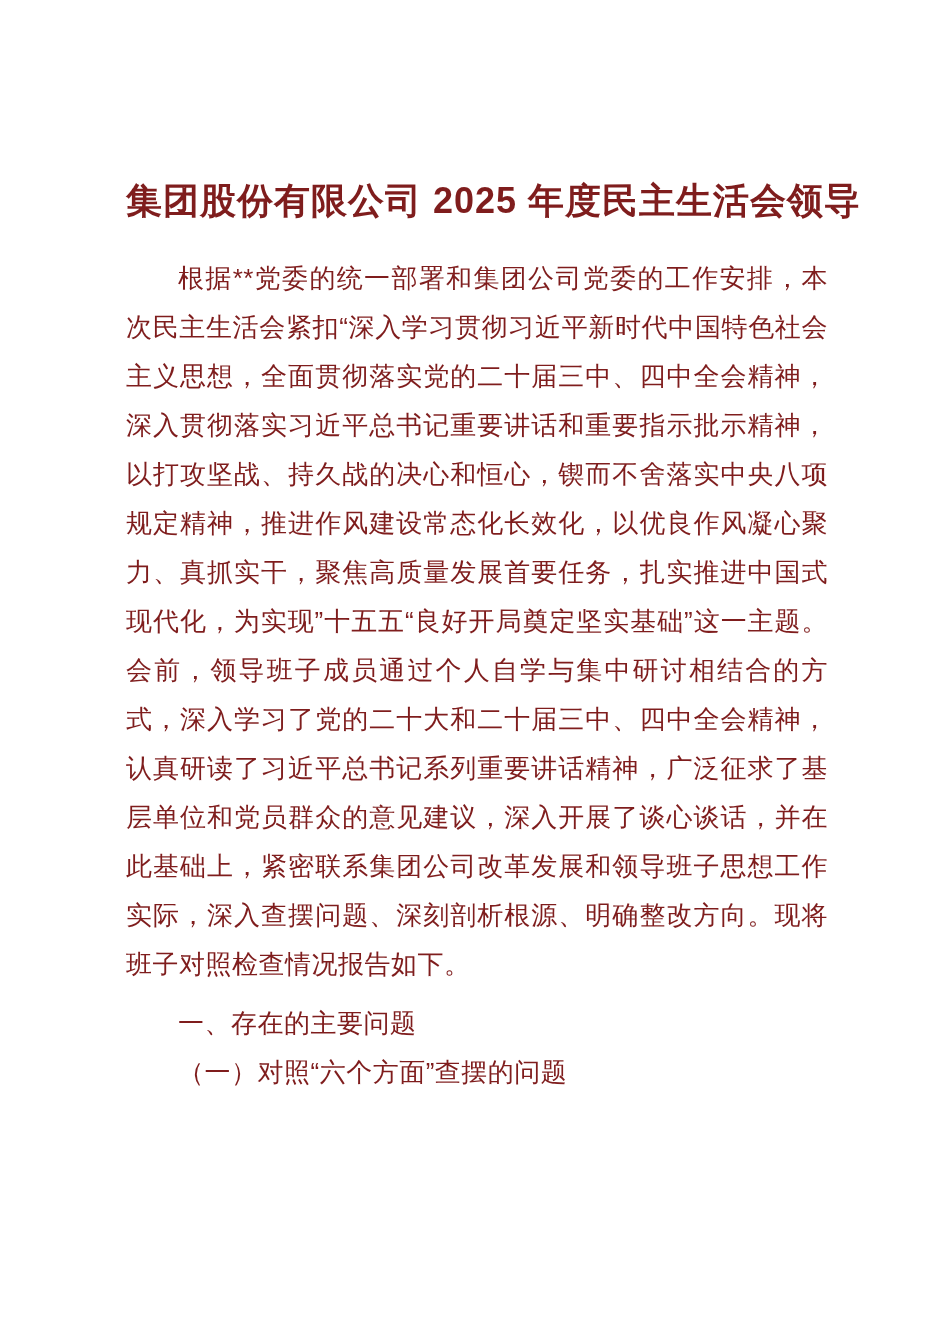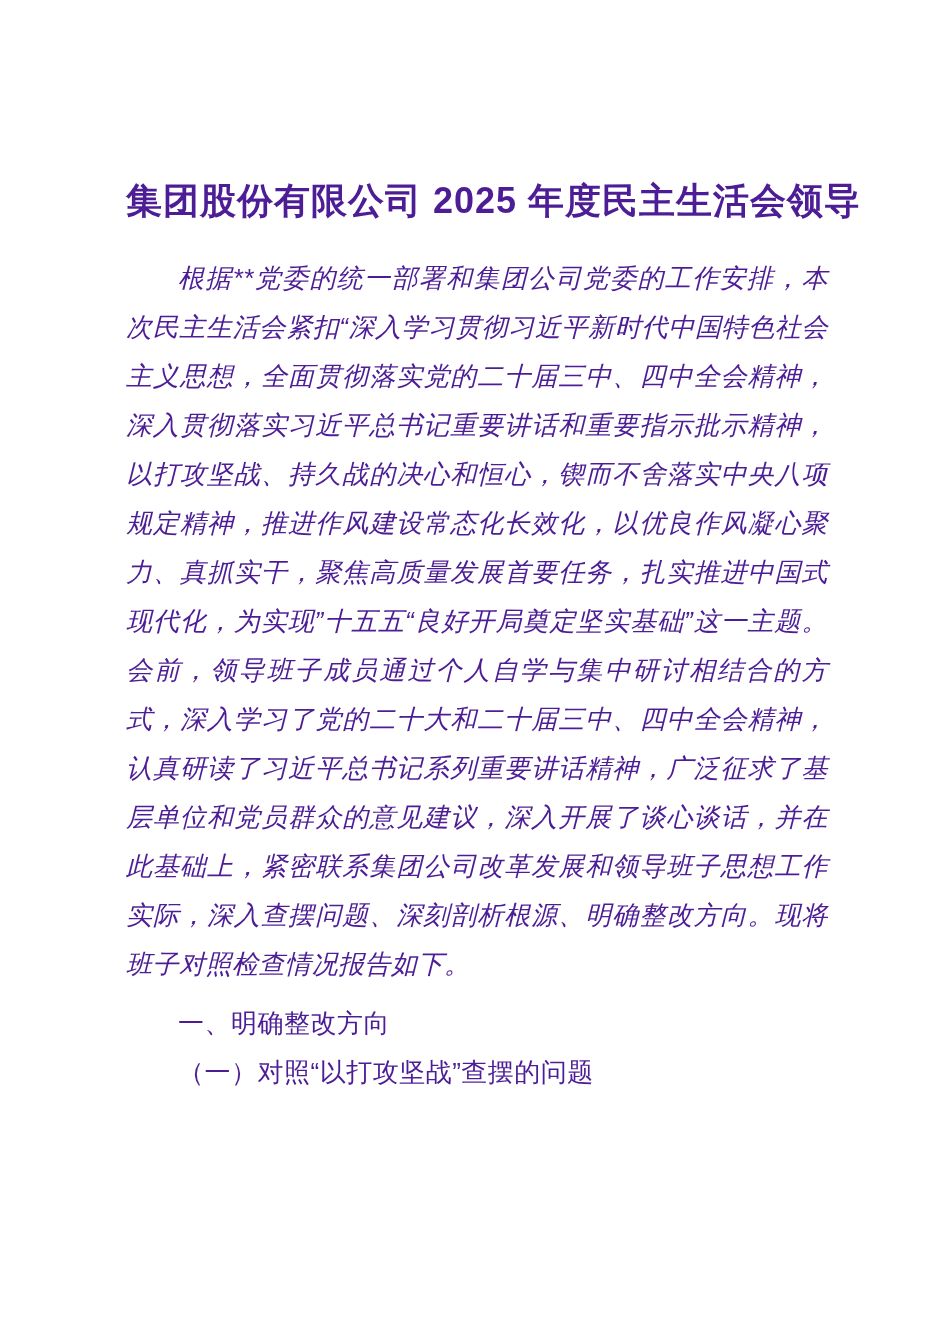--- a/index.html
+++ b/index.html
@@ -6,21 +6,21 @@
     margin: 0;
     padding: 0;
     background: #ffffff;
   }
   .page {
     position: relative;
     width: 950px;
     height: 1344px;
     box-sizing: border-box;
     background: #ffffff;
-    color: #4c1d95;
+    color: #7f1d1d;
     font-family: "Liberation Sans", "DejaVu Sans", sans-serif;
     padding: 0 122px 0 126px;
     overflow: hidden;
   }
   .doc-title {
     padding-top: 176px;
     font-size: 36px;
     line-height: 50px;
     font-weight: bold;
     text-align: center;
@@ -33,37 +33,36 @@
     margin: 0;
     font-size: 26px;
     line-height: 49px;
     letter-spacing: 0.5px;
   }
   .intro {
     margin-top: 28px;
     text-indent: 2em;
     text-align: justify;
     text-align-last: left;
-    font-style: italic;
   }
   .heading-1 {
     margin-top: 10px;
     text-indent: 2em;
   }
   .heading-2 {
     margin-top: 0;
     text-indent: 2em;
   }
 </style>
 </head>
 <body>
 
 <div class="page">
   <div class="doc-title">
     <div>集团股份有限公司 2025 年度民主生活会领导</div>
   </div>
 
   <p class="para intro">根据**党委的统一部署和集团公司党委的工作安排，本次民主生活会紧扣“深入学习贯彻习近平新时代中国特色社会主义思想，全面贯彻落实党的二十届三中、四中全会精神，深入贯彻落实习近平总书记重要讲话和重要指示批示精神，以打攻坚战、持久战的决心和恒心，锲而不舍落实中央八项规定精神，推进作风建设常态化长效化，以优良作风凝心聚力、真抓实干，聚焦高质量发展首要任务，扎实推进中国式现代化，为实现”十五五“良好开局奠定坚实基础”这一主题。会前，领导班子成员通过个人自学与集中研讨相结合的方式，深入学习了党的二十大和二十届三中、四中全会精神，认真研读了习近平总书记系列重要讲话精神，广泛征求了基层单位和党员群众的意见建议，深入开展了谈心谈话，并在此基础上，紧密联系集团公司改革发展和领导班子思想工作实际，深入查摆问题、深刻剖析根源、明确整改方向。现将班子对照检查情况报告如下。</p>
 
-  <p class="para heading-1">一、明确整改方向</p>
+  <p class="para heading-1">一、存在的主要问题</p>
 
-  <p class="para heading-2">（一）对照“以打攻坚战”查摆的问题</p>
+  <p class="para heading-2">（一）对照“六个方面”查摆的问题</p>
 </div>
 
 </body></html>

